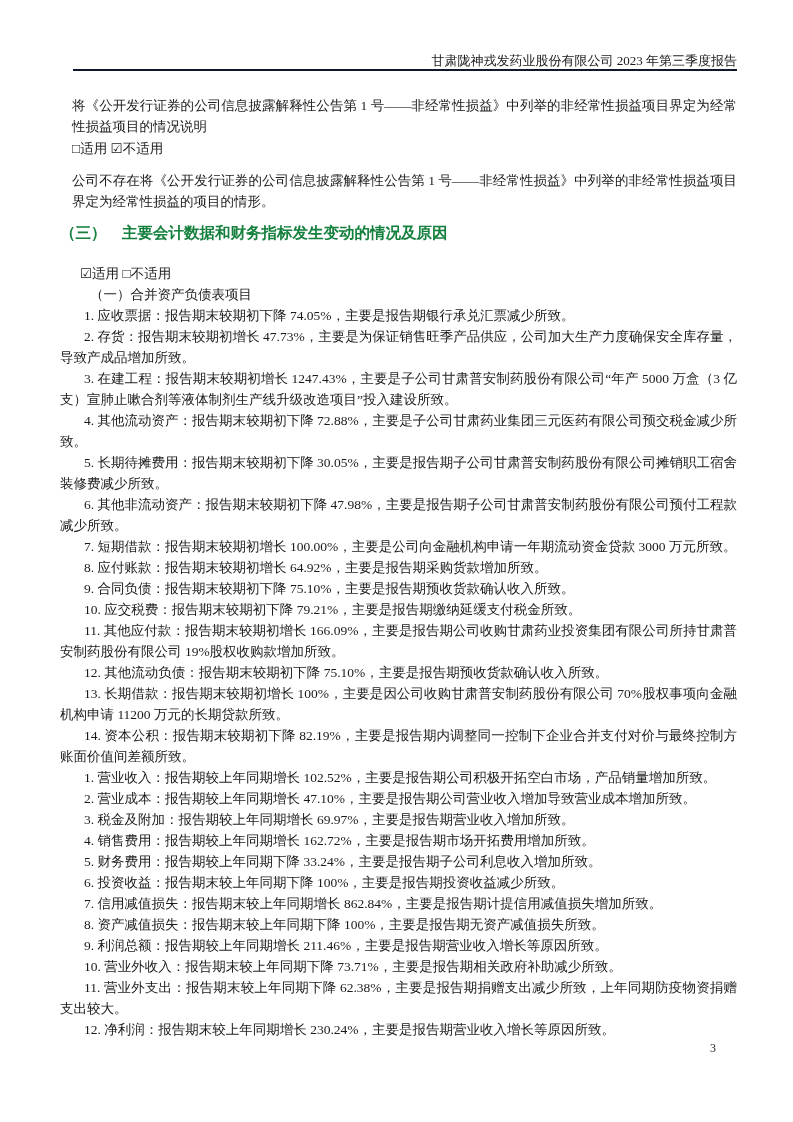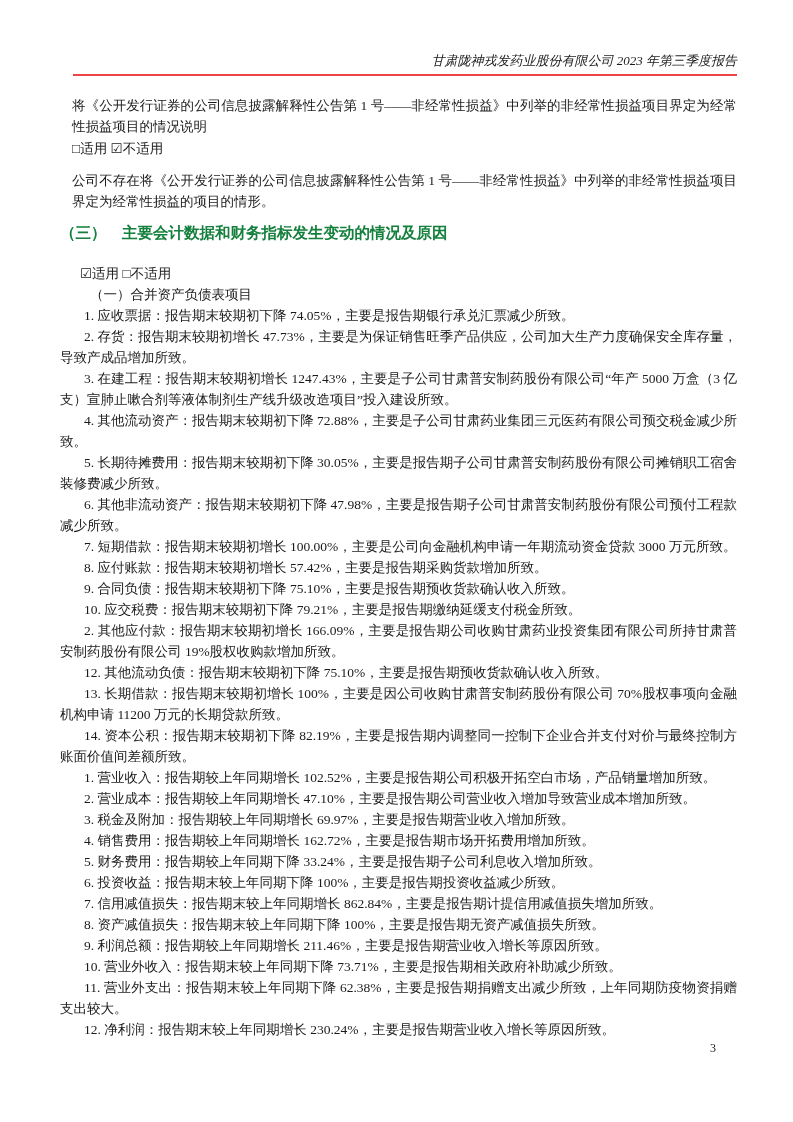--- a/index.html
+++ b/index.html
@@ -17,23 +17,21 @@
     overflow: hidden;
   }
   .header {
     position: absolute;
     top: 52px;
     left: 73px;
     width: 664px;
     text-align: right;
     font-size: 13px;
     line-height: 17px;
-    padding-bottom: 5px;
-    border-bottom: 2px solid #ef4444;
-    font-style: italic;
+    border-bottom: 2px solid #0f172a;
   }
   .content {
     position: absolute;
     top: 88px;
     left: 60px;
     width: 677px;
     font-size: 13.5px;
     line-height: 21px;
   }
   .content p {
@@ -107,24 +105,24 @@
 
     <div id="subsections">
         <p class="sub-title">（一）合并资产负债表项目</p>
         <p class="item">1. 应收票据：报告期末较期初下降 74.05%，主要是报告期银行承兑汇票减少所致。</p>
         <p class="item">2. 存货：报告期末较期初增长 47.73%，主要是为保证销售旺季产品供应，公司加大生产力度确保安全库存量，导致产成品增加所致。</p>
         <p class="item">3. 在建工程：报告期末较期初增长 1247.43%，主要是子公司甘肃普安制药股份有限公司“年产 5000 万盒（3 亿支）宣肺止嗽合剂等液体制剂生产线升级改造项目”投入建设所致。</p>
         <p class="item">4. 其他流动资产：报告期末较期初下降 72.88%，主要是子公司甘肃药业集团三元医药有限公司预交税金减少所致。</p>
         <p class="item">5. 长期待摊费用：报告期末较期初下降 30.05%，主要是报告期子公司甘肃普安制药股份有限公司摊销职工宿舍装修费减少所致。</p>
         <p class="item">6. 其他非流动资产：报告期末较期初下降 47.98%，主要是报告期子公司甘肃普安制药股份有限公司预付工程款减少所致。</p>
         <p class="item">7. 短期借款：报告期末较期初增长 100.00%，主要是公司向金融机构申请一年期流动资金贷款 3000 万元所致。</p>
-        <p class="item">8. 应付账款：报告期末较期初增长 57.42%，主要是报告期采购货款增加所致。</p>
+        <p class="item">8. 应付账款：报告期末较期初增长 64.92%，主要是报告期采购货款增加所致。</p>
         <p class="item">9. 合同负债：报告期末较期初下降 75.10%，主要是报告期预收货款确认收入所致。</p>
         <p class="item">10. 应交税费：报告期末较期初下降 79.21%，主要是报告期缴纳延缓支付税金所致。</p>
-        <p class="item">2. 其他应付款：报告期末较期初增长 166.09%，主要是报告期公司收购甘肃药业投资集团有限公司所持甘肃普安制药股份有限公司 19%股权收购款增加所致。</p>
+        <p class="item">11. 其他应付款：报告期末较期初增长 166.09%，主要是报告期公司收购甘肃药业投资集团有限公司所持甘肃普安制药股份有限公司 19%股权收购款增加所致。</p>
         <p class="item">12. 其他流动负债：报告期末较期初下降 75.10%，主要是报告期预收货款确认收入所致。</p>
         <p class="item">13. 长期借款：报告期末较期初增长 100%，主要是因公司收购甘肃普安制药股份有限公司 70%股权事项向金融机构申请 11200 万元的长期贷款所致。</p>
         <p class="item">14. 资本公积：报告期末较期初下降 82.19%，主要是报告期内调整同一控制下企业合并支付对价与最终控制方账面价值间差额所致。</p>
         <p class="item">1. 营业收入：报告期较上年同期增长 102.52%，主要是报告期公司积极开拓空白市场，产品销量增加所致。</p>
         <p class="item">2. 营业成本：报告期较上年同期增长 47.10%，主要是报告期公司营业收入增加导致营业成本增加所致。</p>
         <p class="item">3. 税金及附加：报告期较上年同期增长 69.97%，主要是报告期营业收入增加所致。</p>
         <p class="item">4. 销售费用：报告期较上年同期增长 162.72%，主要是报告期市场开拓费用增加所致。</p>
         <p class="item">5. 财务费用：报告期较上年同期下降 33.24%，主要是报告期子公司利息收入增加所致。</p>
         <p class="item">6. 投资收益：报告期末较上年同期下降 100%，主要是报告期投资收益减少所致。</p>
         <p class="item">7. 信用减值损失：报告期末较上年同期增长 862.84%，主要是报告期计提信用减值损失增加所致。</p>

